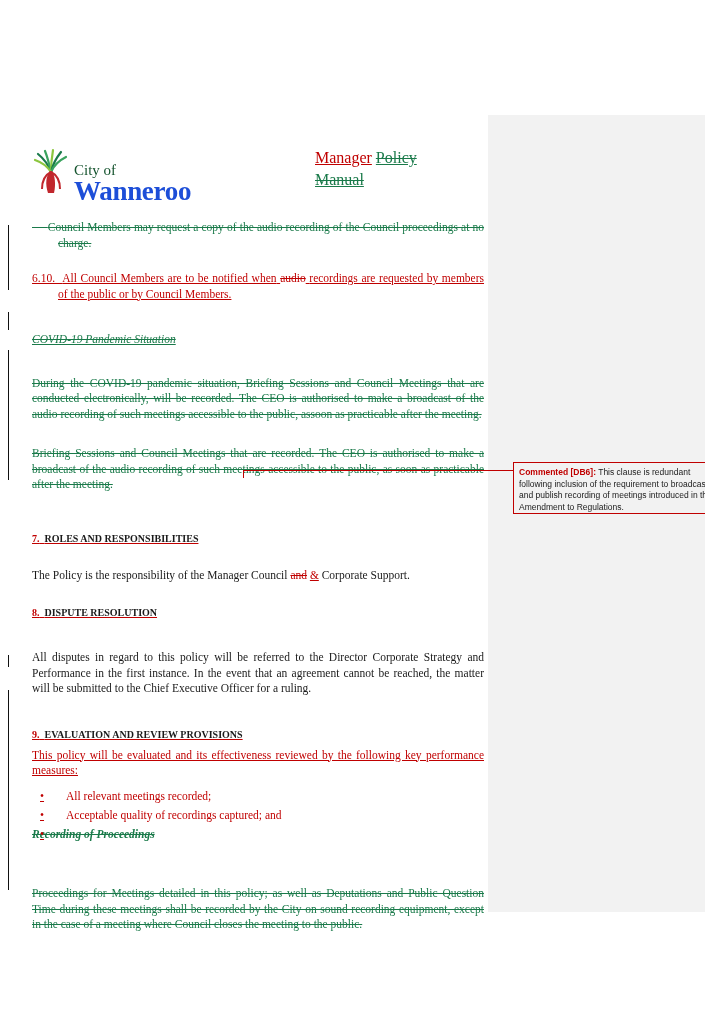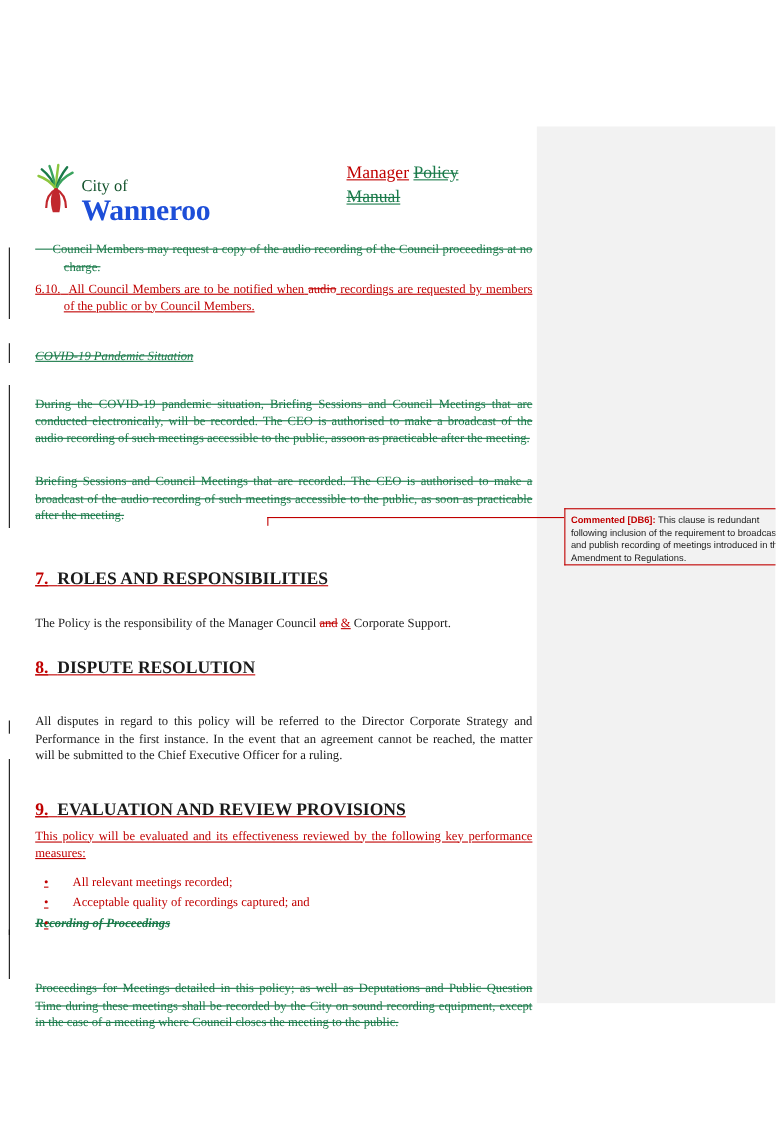--- a/index.html
+++ b/index.html
@@ -115,21 +115,21 @@
   }
   .indent-1 { margin-left: 26px; }
 
   .spacer-8 { height: 8px; }
   .spacer-16 { height: 16px; }
   .spacer-20 { height: 20px; }
   .spacer-24 { height: 24px; }
 
   h3.heading {
     margin: 0;
-    font-size: 16px;
+    font-size: 10px;
     font-weight: bold;
     color: #c00000;
     text-decoration: underline;
   }
   h3.heading .num { text-decoration: underline; }
   h3.heading .txt { color: #1a1a1a; text-decoration: none; }
 
   .sub-italic {
     font-style: italic;
     font-weight: bold;
@@ -242,21 +242,21 @@
     <span class="u">Manager</span><span class="plain">&nbsp;</span><span class="t2">Policy</span><br>
     <span class="t2">Manual</span>
   </div>
 
   <div class="body-area">
 
     <p class="para hanging">
       <span class="del-green">&nbsp;&nbsp;&nbsp;&nbsp;&nbsp;</span><span class="del-green">Council Members may request a copy of the audio recording of the Council proceedings at no charge.</span>
     </p>
 
-    <p class="para hanging" style="margin-top:5px;">
+    <p class="para hanging" style="margin-top:20px;">
       <span class="ins-red">6.10.</span><span class="ins-red">&nbsp;&nbsp;</span><span class="ins-red">All Council Members are to be notified when</span><span class="ins-red">&nbsp;</span><span class="del-red">audio</span><span class="ins-red">&nbsp;</span><span class="ins-red">recordings are requested by members of the public or by Council Members.</span>
     </p>
 
     <div class="spacer-24"></div>
 
     <p class="para" style="margin-top:6px;">
       <span class="sub-italic-green">COVID-19 Pandemic Situation</span>
     </p>
 
     <div class="spacer-24"></div>

